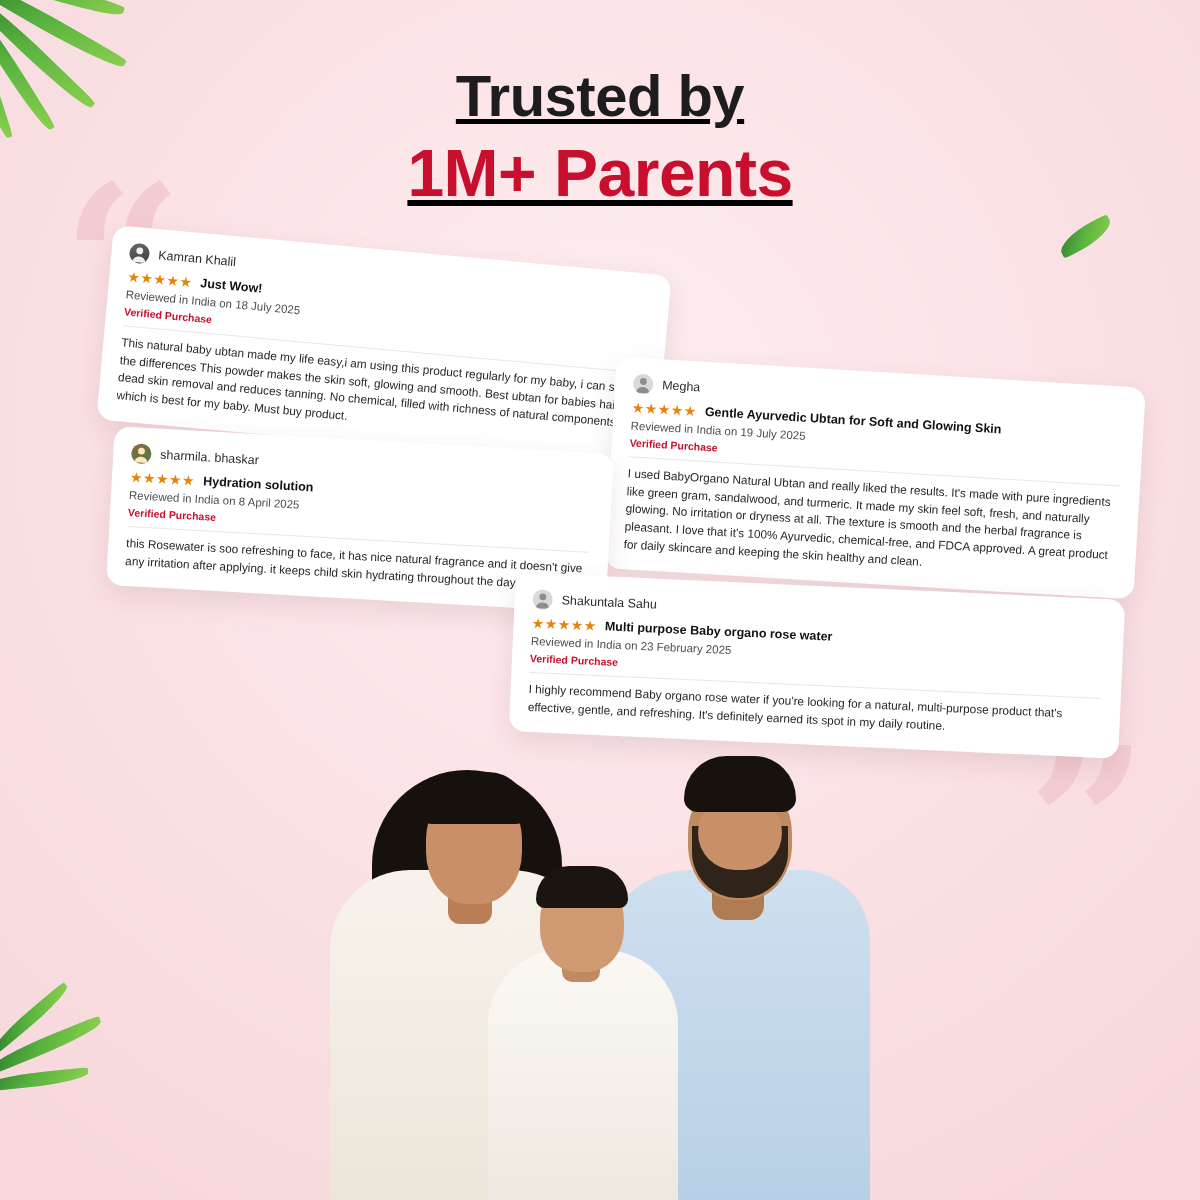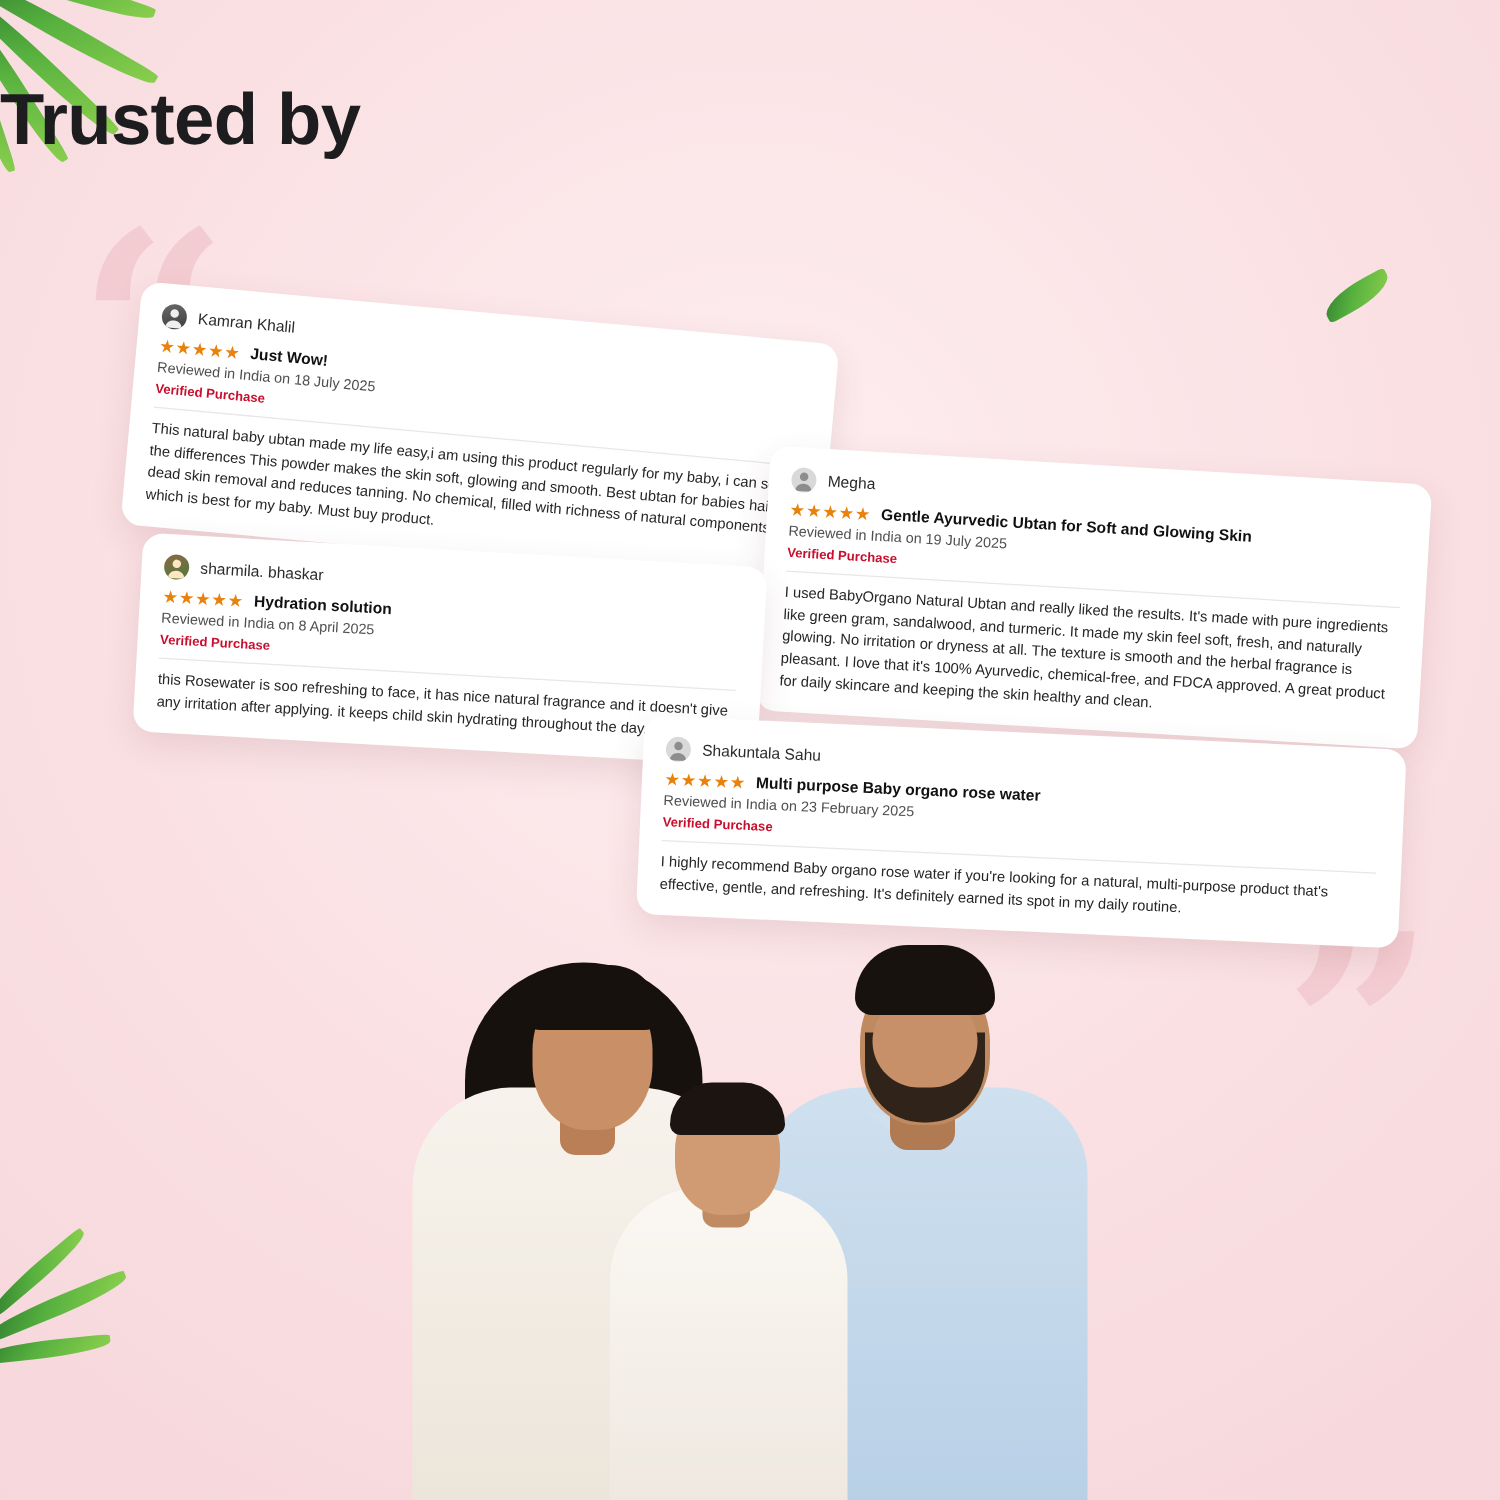--- a/index.html
+++ b/index.html
@@ -38,21 +38,22 @@
   .blade {
     position:absolute;
     background:linear-gradient(130deg,#2f7d2f 0%, #58b23f 45%, #8ed14f 100%);
     border-radius:60% 10% 60% 10%;
     transform-origin: 0% 50%;
   }
 
   
   .headline {
     position:absolute; top:62px; left:0; width:100%;
-    text-align:left;
+    text-align:center;
+    text-decoration:underline;
   }
   .headline .line1 {
     display:block;
     font-size:58px;
     font-weight:700;
     color:#1d1d1f;
     letter-spacing:-0.5px;
   }
   .headline .line2 {
     display:block;
@@ -218,20 +219,21 @@
 
   <div class="leaf-cluster leaf-r">
     <div class="blade" style="left:0; top:10px; width:58px; height:20px; transform:rotate(-28deg); border-radius:70% 10% 70% 10%;"></div>
   </div>
 
   <div class="quote-mark quote-open">“</div>
   <div class="quote-mark quote-close">”</div>
 
   <div class="headline">
     <span class="line1">Trusted by</span>
+    <span class="line2">1M+ Parents</span>
   </div>
 
   <div class="card" id="card-kamran">
     <div class="card-head">
       <span class="avatar photo-a">
         <svg width="20" height="20" viewBox="0 0 20 20">
             <circle cx="10" cy="7.4" r="3.4" fill="#f0f0f0"></circle>
             <path d="M3.5 19c0-3.6 2.9-6 6.5-6s6.5 2.4 6.5 6z" fill="#f0f0f0"></path>
           </svg>
       </span>

